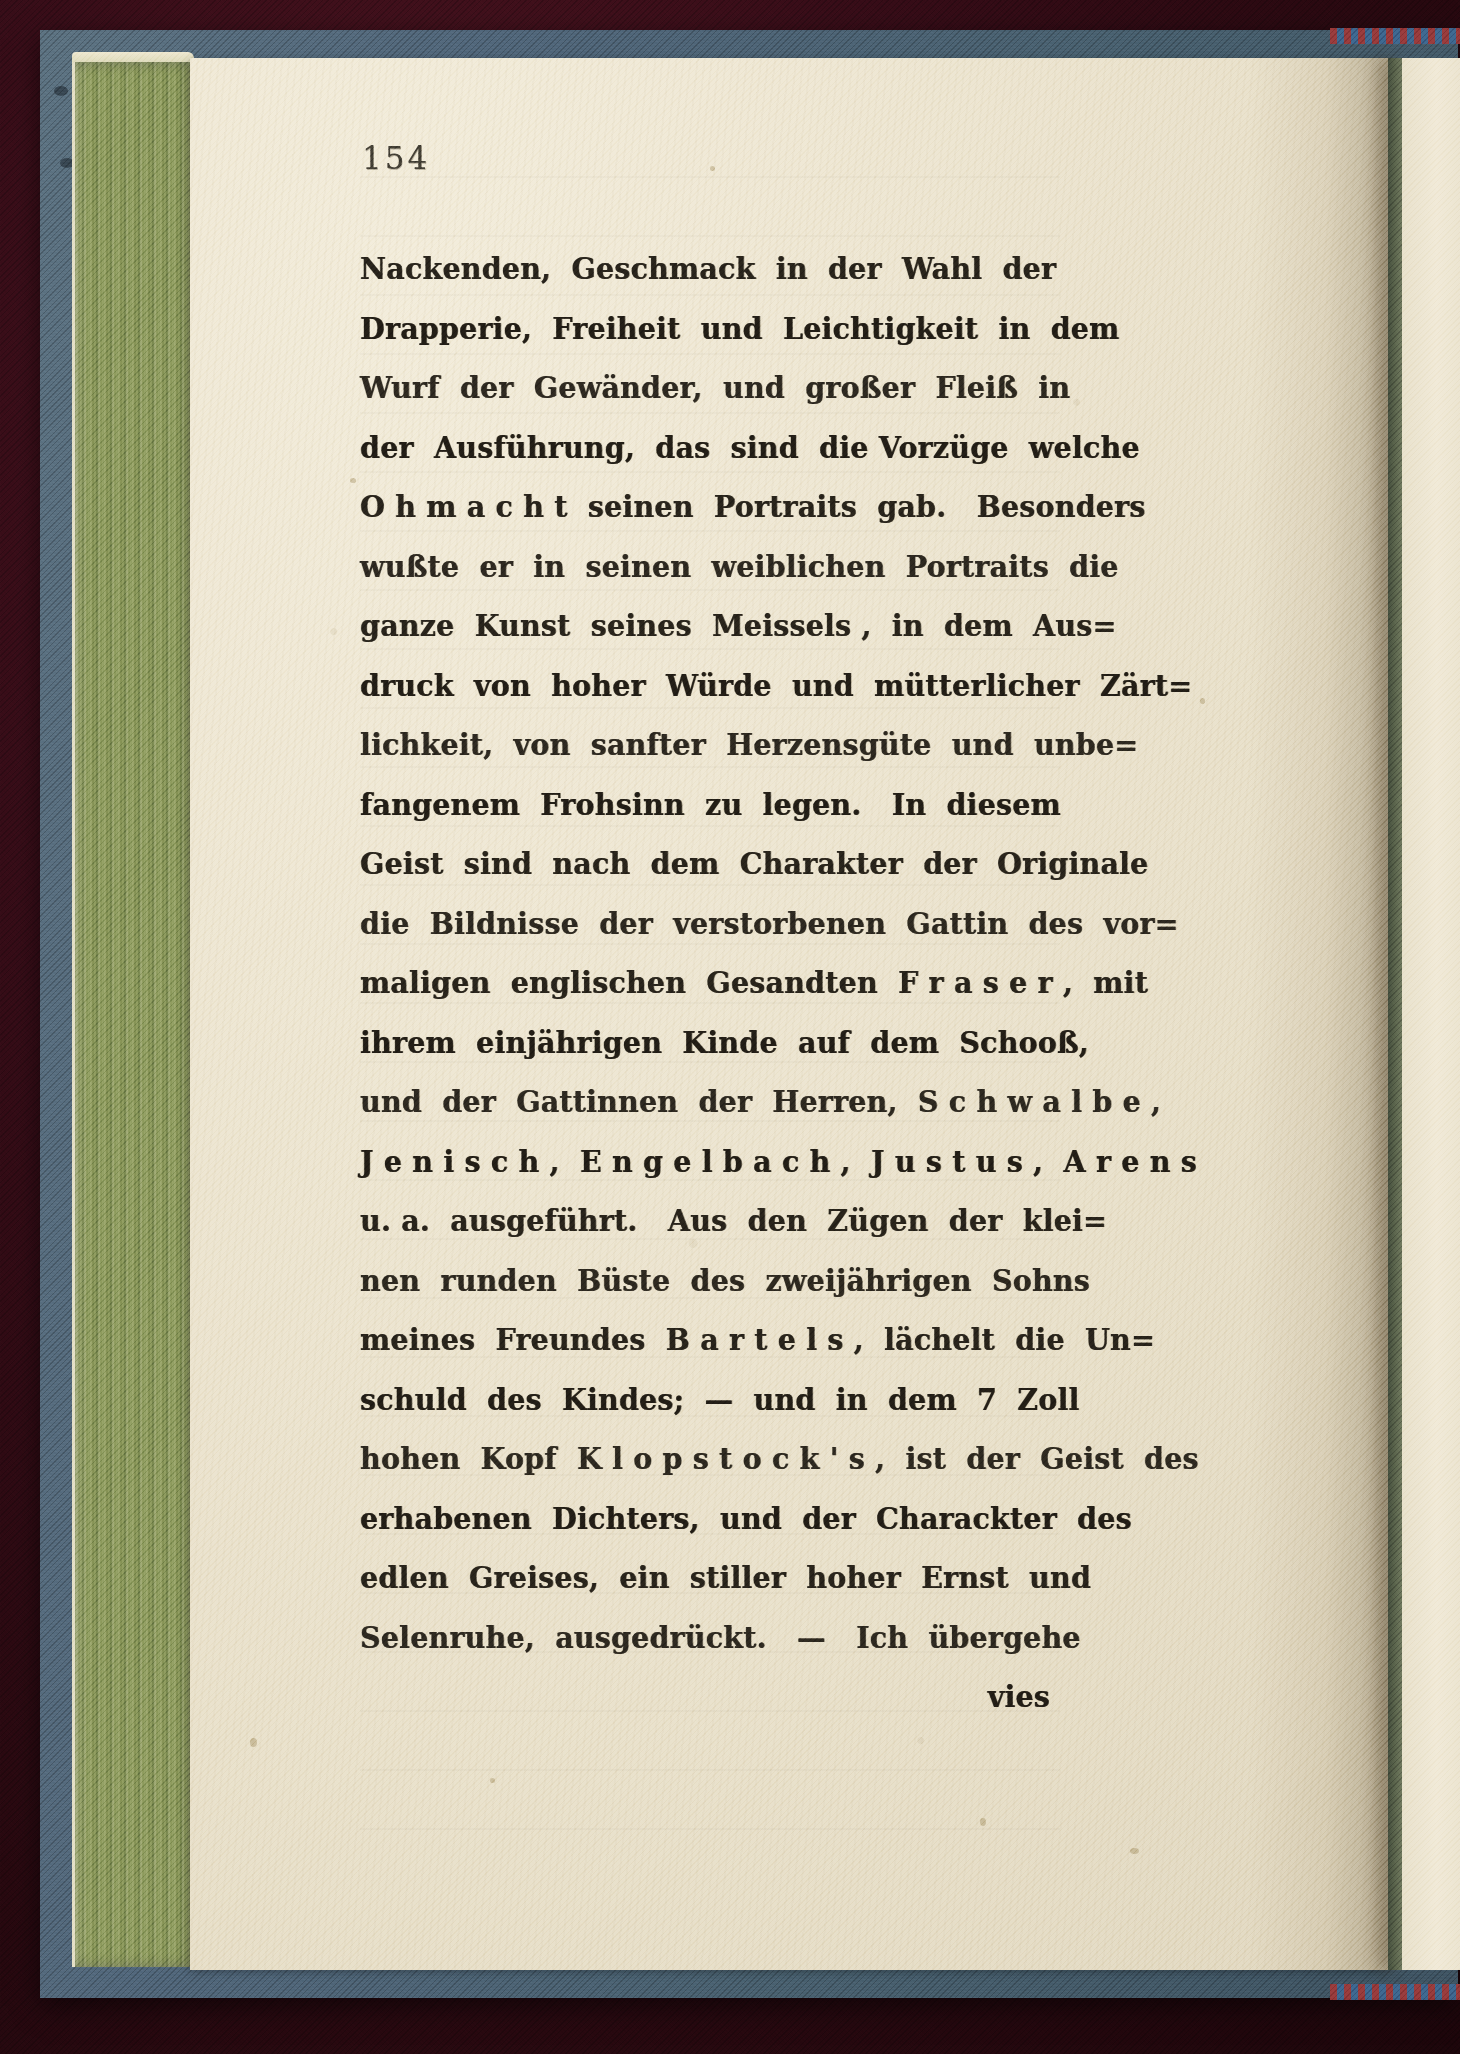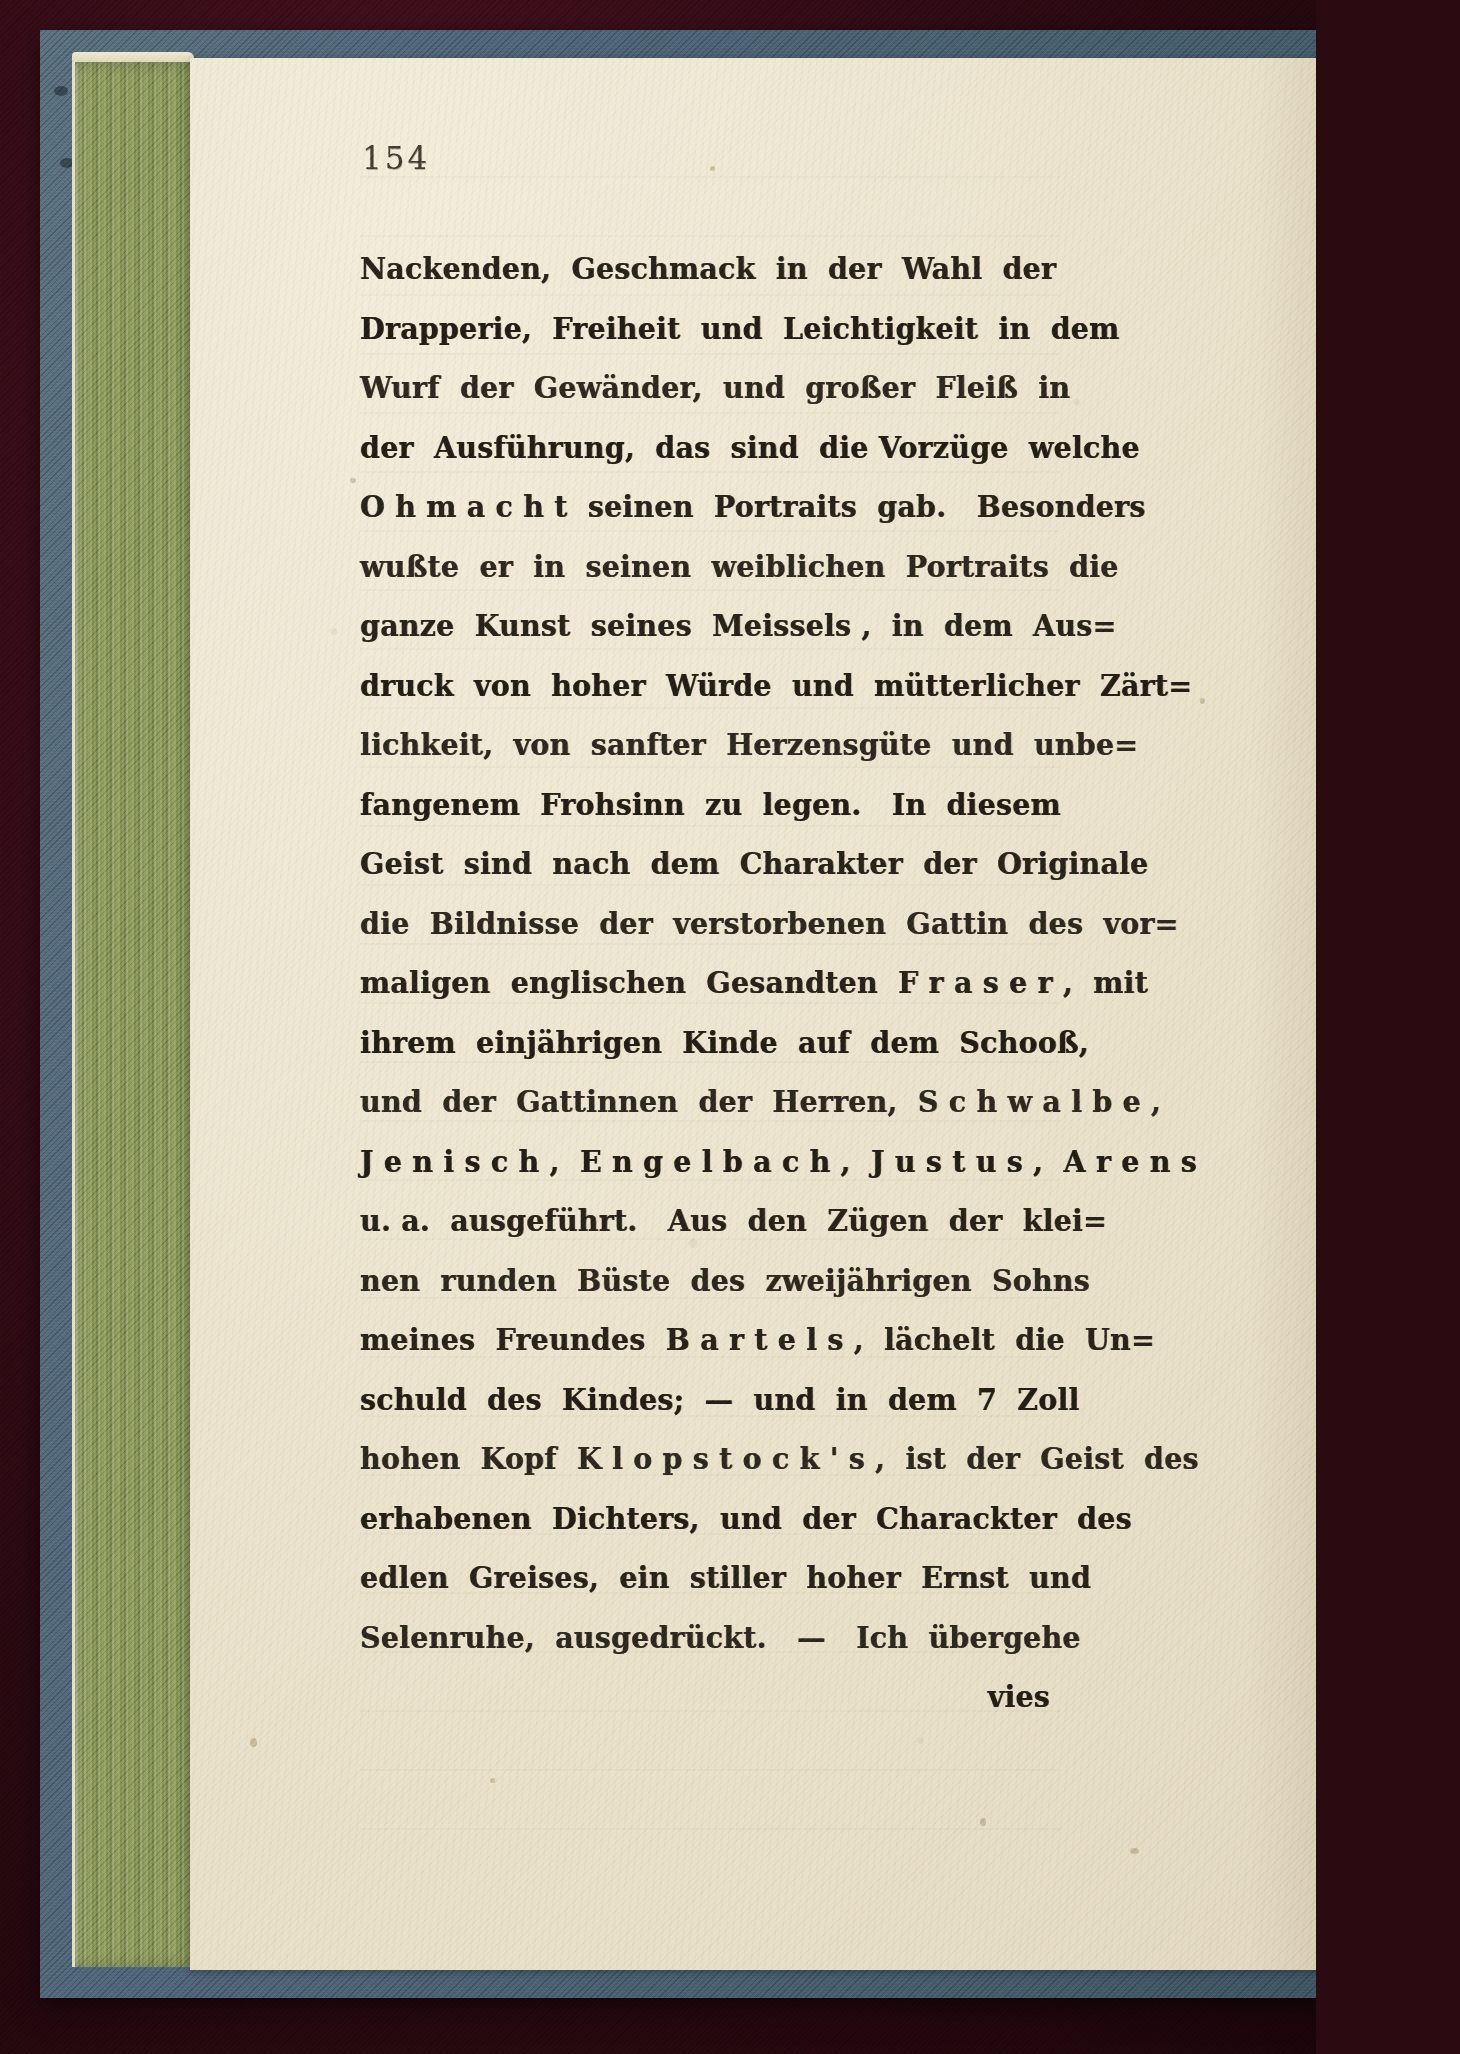--- a/index.html
+++ b/index.html
@@ -11,21 +11,21 @@
   body {
     width: 1460px;
     height: 2054px;
     overflow: hidden;
     font-family: "DejaVu Serif", serif;
   }
 
   
   #scan {
     position: relative;
-    width: 1316px;
+    width: 1460px;
     height: 2054px;
     background:
       radial-gradient(ellipse at 30% 20%, #4a1420 0%, #370d18 35%, #280910 70%, #1d060b 100%);
     overflow: hidden;
   }
   #scan::after{
     
     content:"";
     position:absolute; inset:0;
     background-image:

